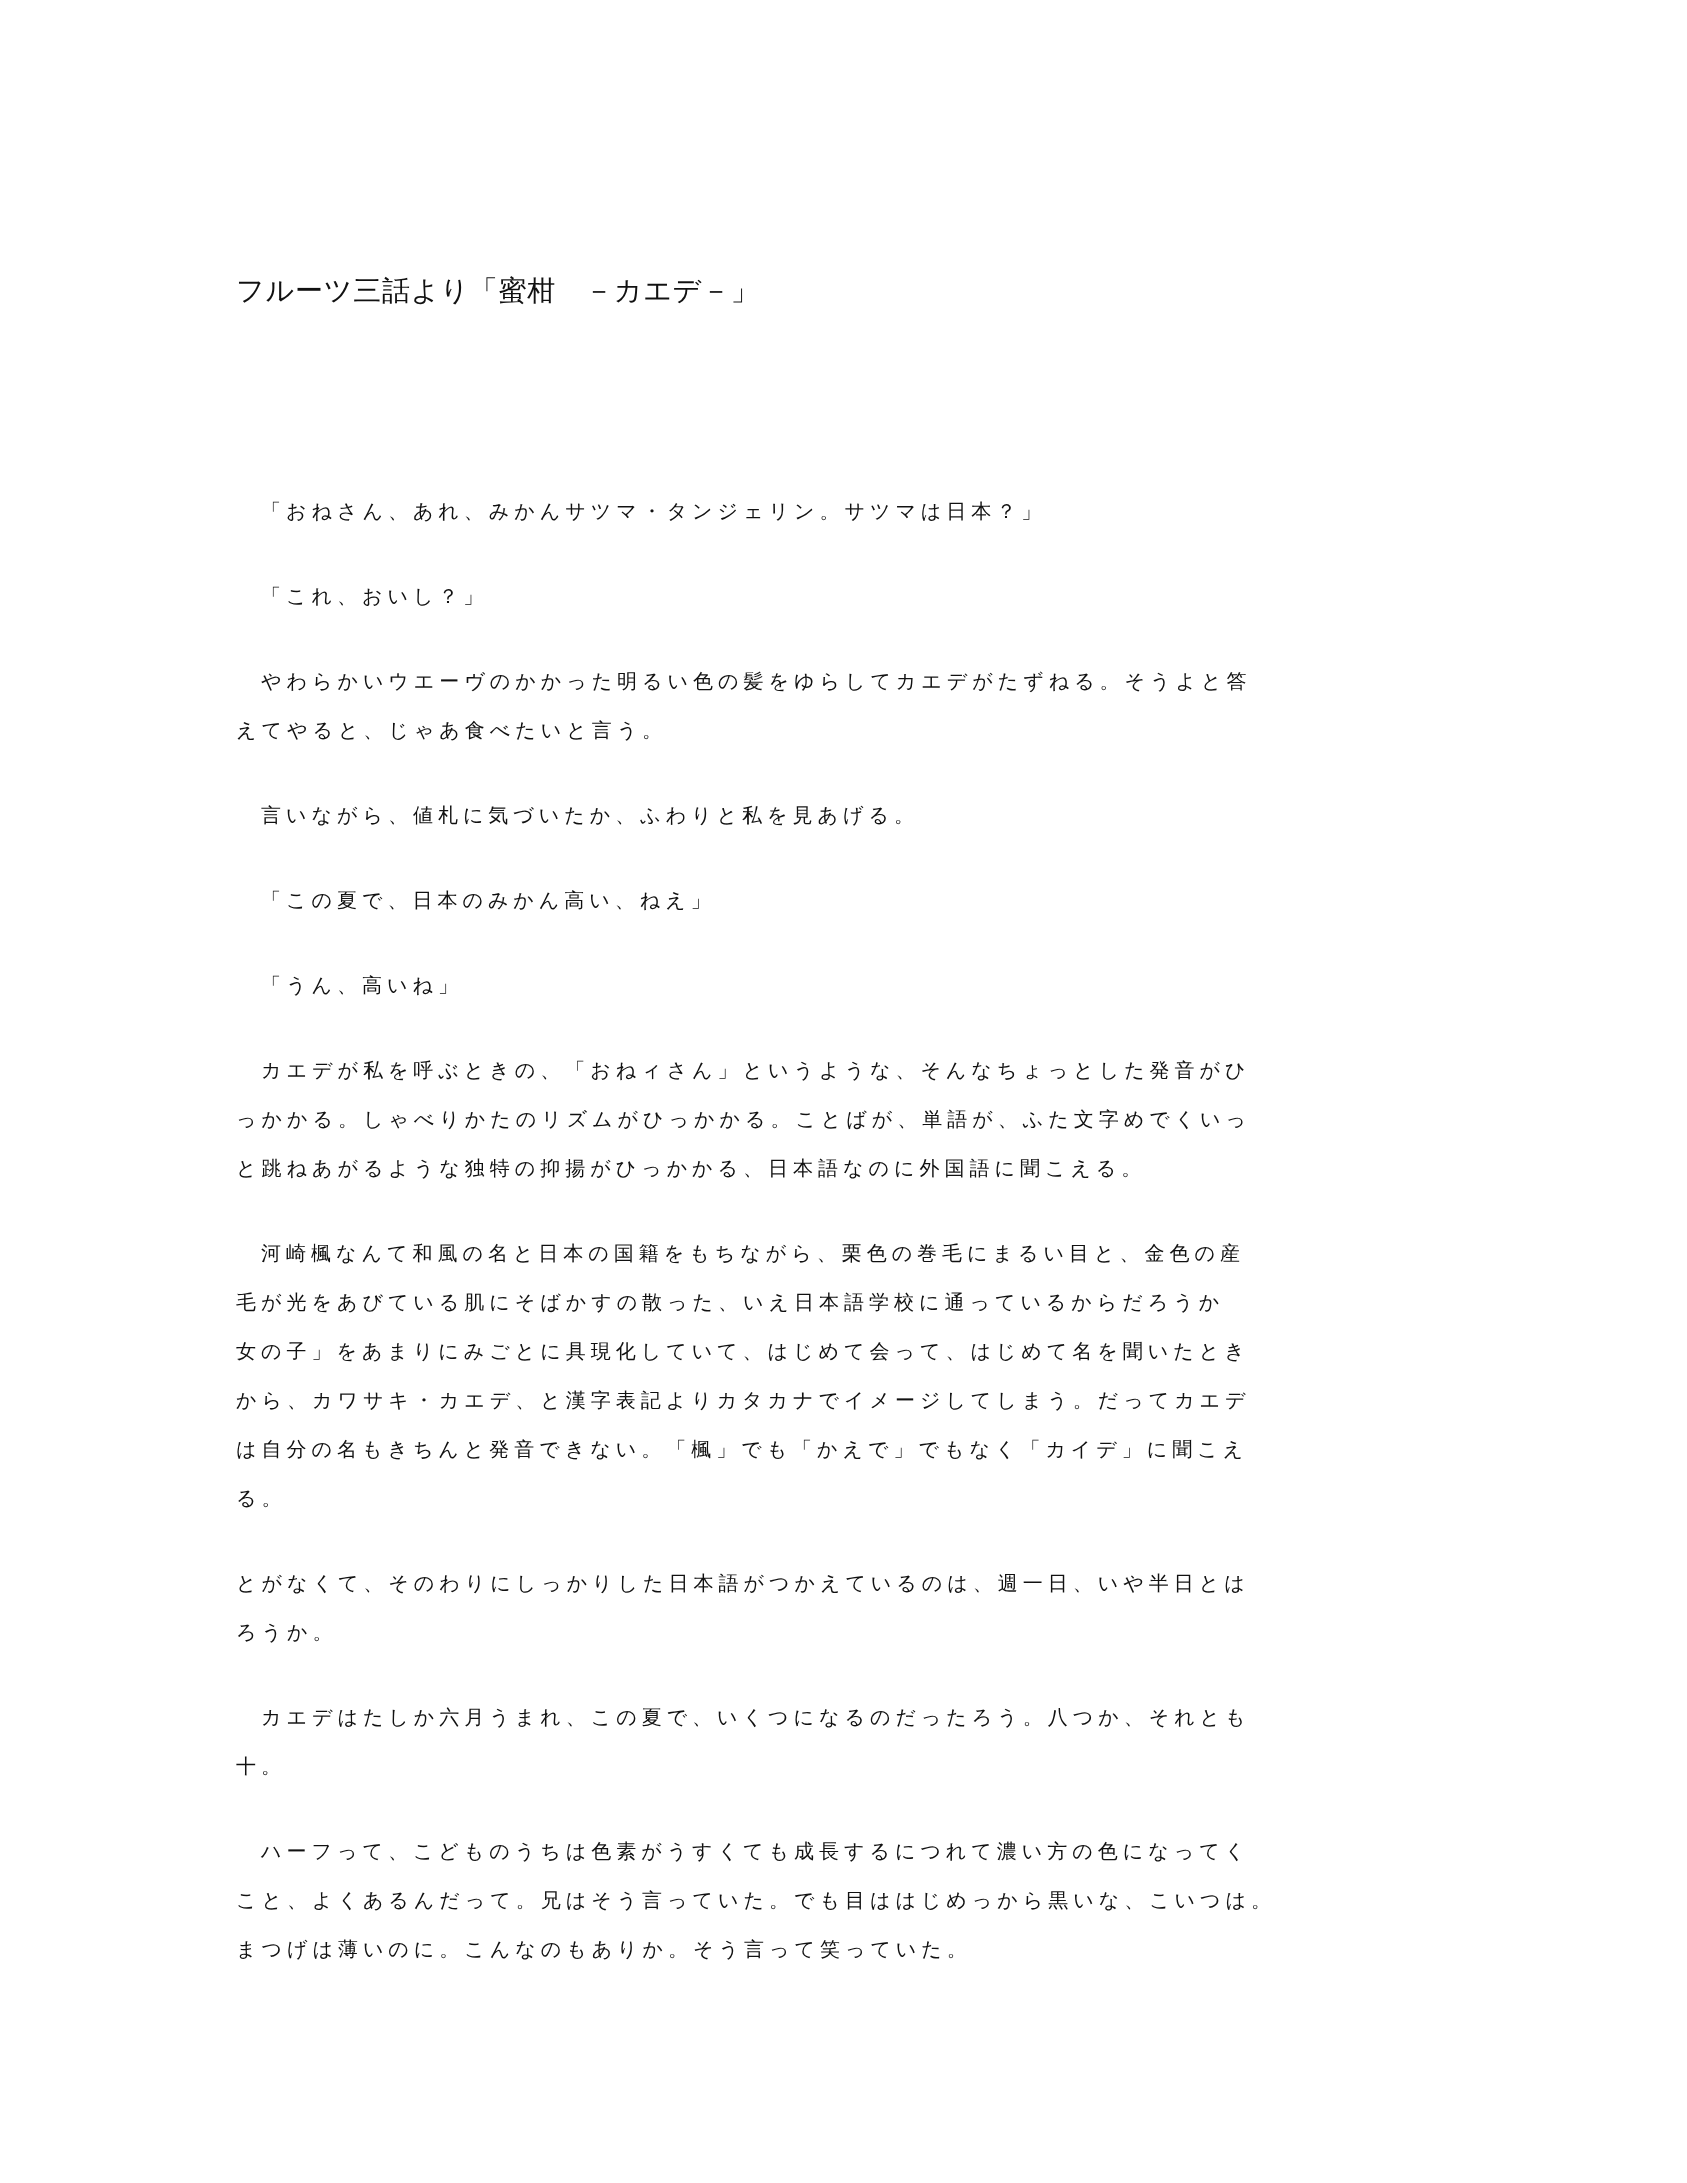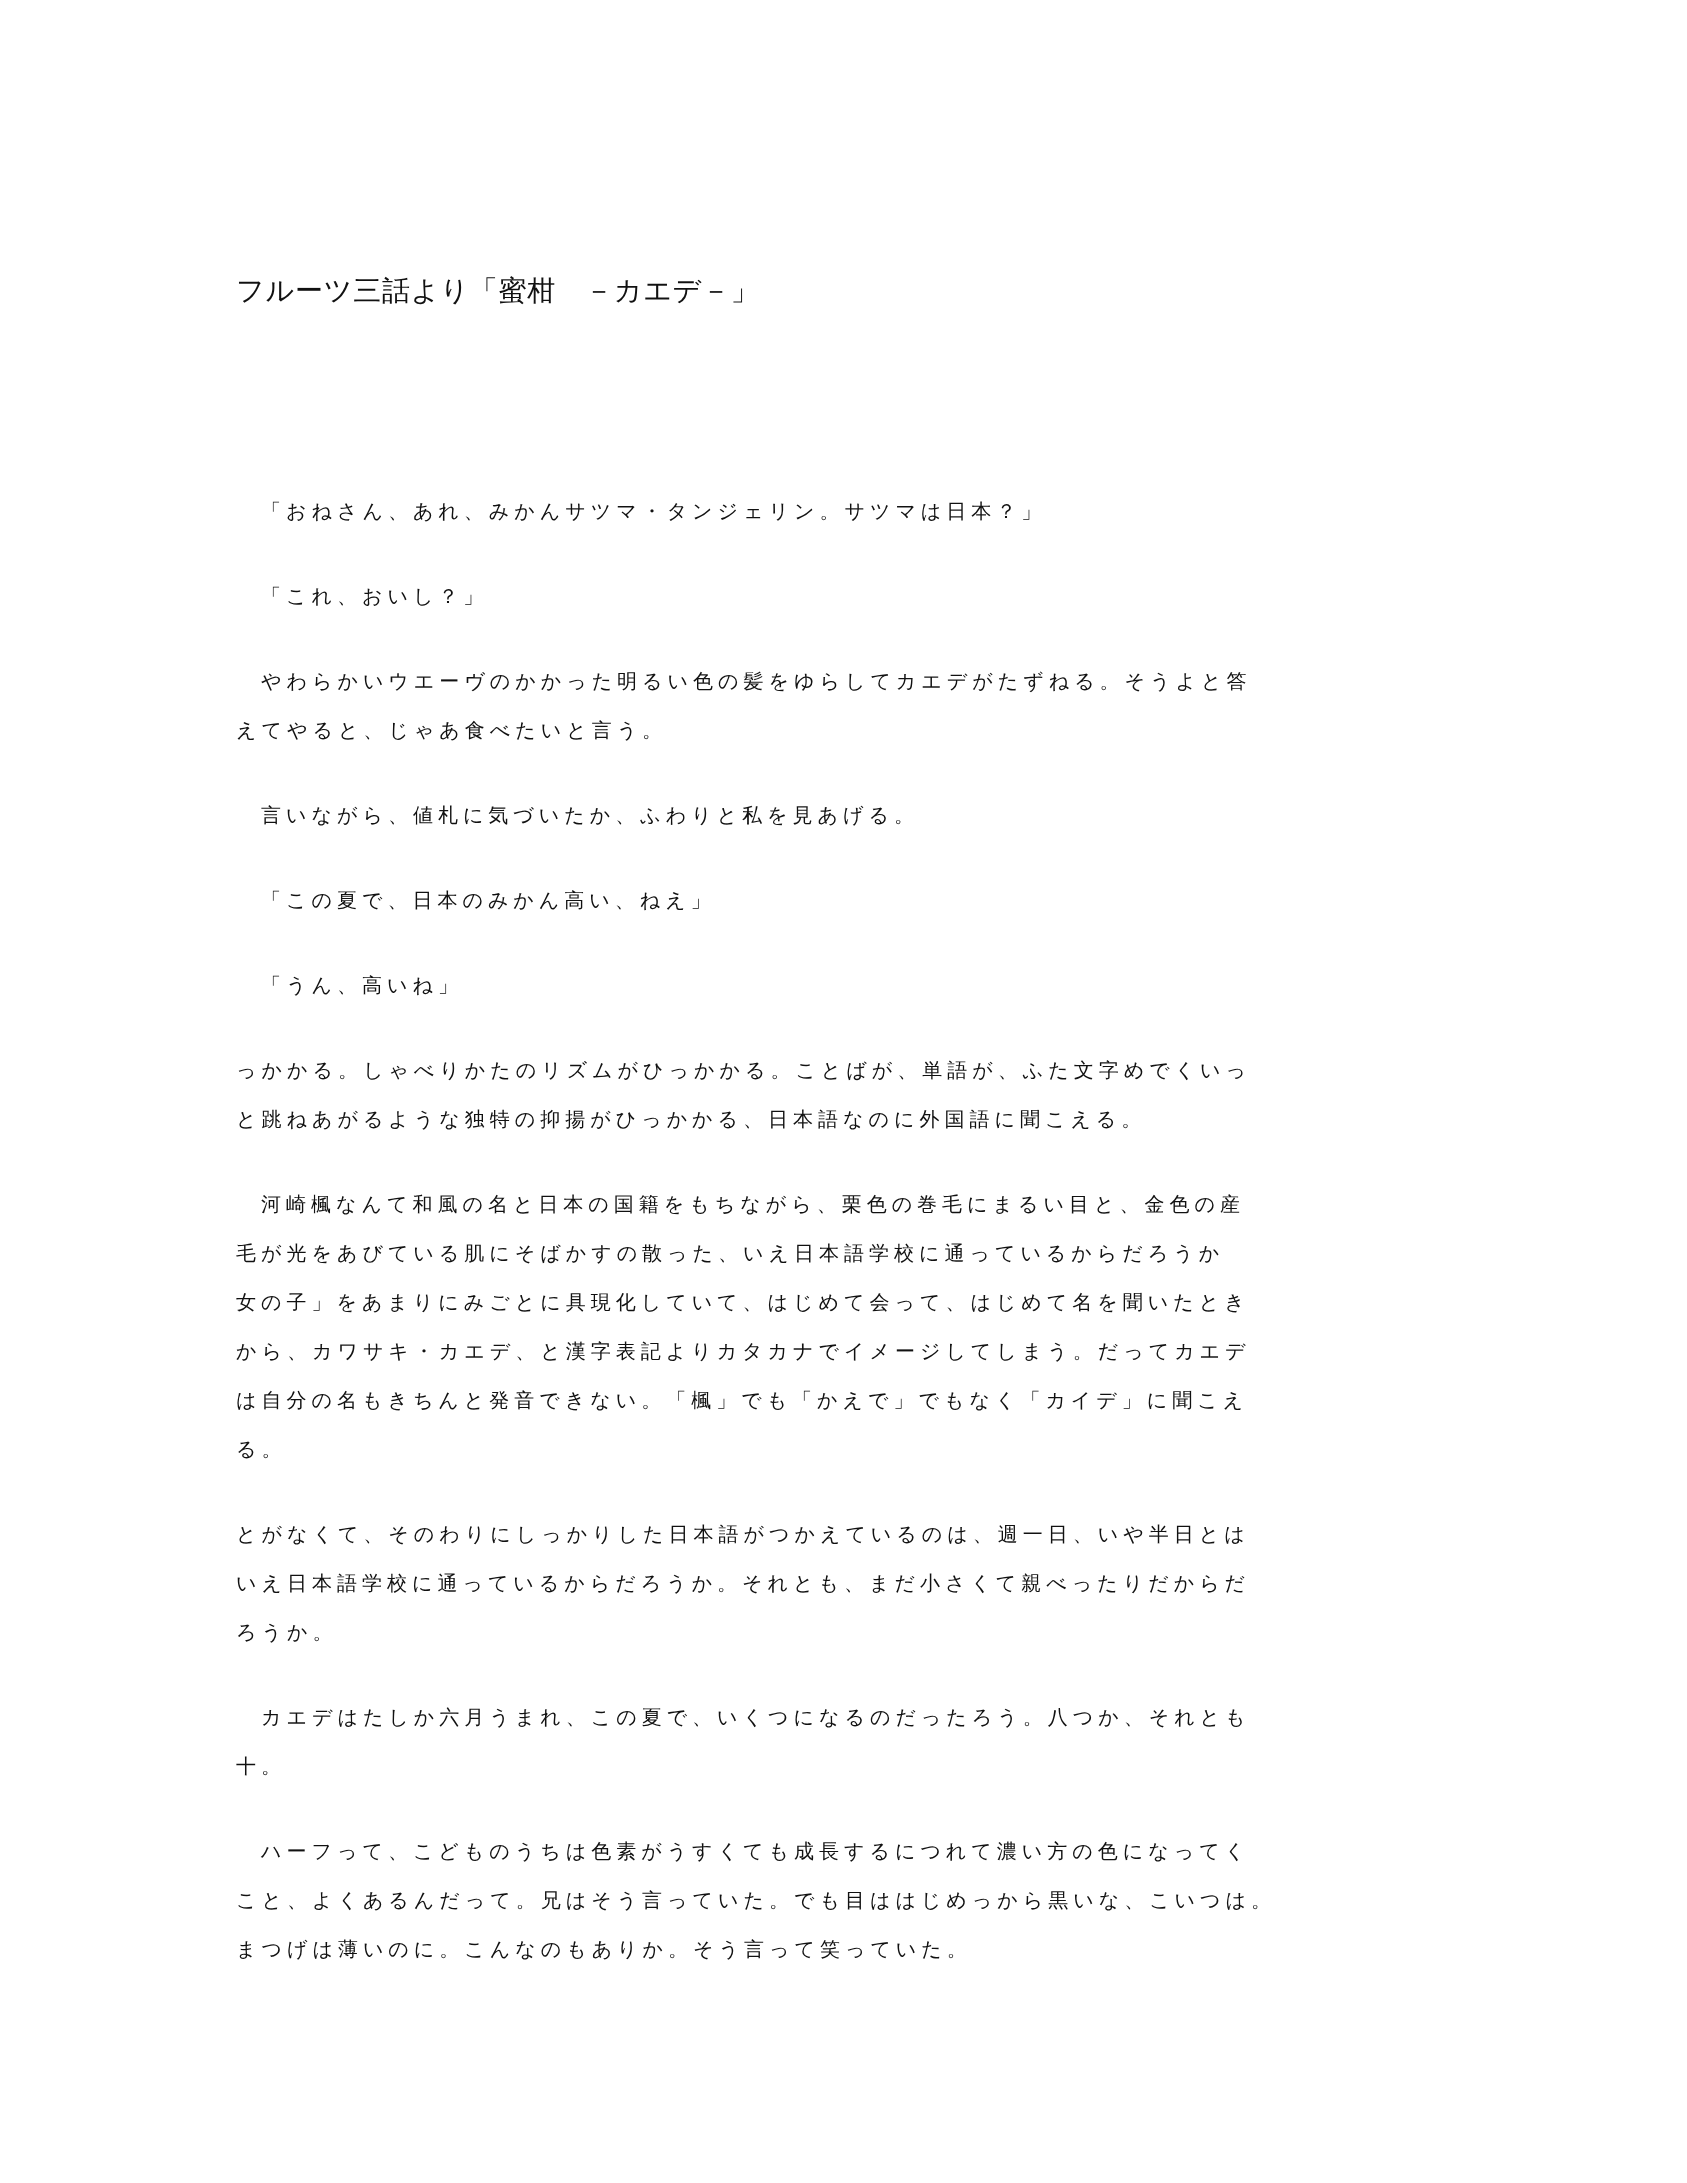--- a/index.html
+++ b/index.html
@@ -67,34 +67,34 @@
     <div class="para">
       <div class="line">　言いながら、値札に気づいたか、ふわりと私を見あげる。</div>
     </div>
     <div class="para">
       <div class="line">　「この夏で、日本のみかん高い、ねえ」</div>
     </div>
     <div class="para">
       <div class="line">　「うん、高いね」</div>
     </div>
     <div class="para">
+      <div class="line">　カエデが私を呼ぶときの、「おねィさん」というような、そんなちょっとした発音がひ</div>
       <div class="line">っかかる。しゃべりかたのリズムがひっかかる。ことばが、単語が、ふた文字めでくいっ</div>
       <div class="line">と跳ねあがるような独特の抑揚がひっかかる、日本語なのに外国語に聞こえる。</div>
     </div>
     <div class="para">
       <div class="line">　河崎楓なんて和風の名と日本の国籍をもちながら、栗色の巻毛にまるい目と、金色の産</div>
       <div class="line">毛が光をあびている肌にそばかすの散った、いえ日本語学校に通っているからだろうか</div>
       <div class="line">女の子」をあまりにみごとに具現化していて、はじめて会って、はじめて名を聞いたとき</div>
       <div class="line">から、カワサキ・カエデ、と漢字表記よりカタカナでイメージしてしまう。だってカエデ</div>
       <div class="line">は自分の名もきちんと発音できない。「楓」でも「かえで」でもなく「カイデ」に聞こえ</div>
       <div class="line">る。</div>
     </div>
     <div class="para">
       <div class="line">とがなくて、そのわりにしっかりした日本語がつかえているのは、週一日、いや半日とは</div>
-      <div class="line">いえ日本語学校に通っているからだろうか。それとも、まだ小さくて親べったりだからだ</div>
       <div class="line">ろうか。</div>
     </div>
     <div class="para">
       <div class="line">　カエデはたしか六月うまれ、この夏で、いくつになるのだったろう。八つか、それとも</div>
       <div class="line">十。</div>
     </div>
     <div class="para">
       <div class="line">　ハーフって、こどものうちは色素がうすくても成長するにつれて濃い方の色になってく</div>
       <div class="line">こと、よくあるんだって。兄はそう言っていた。でも目ははじめっから黒いな、こいつは。</div>
       <div class="line">まつげは薄いのに。こんなのもありか。そう言って笑っていた。</div>

